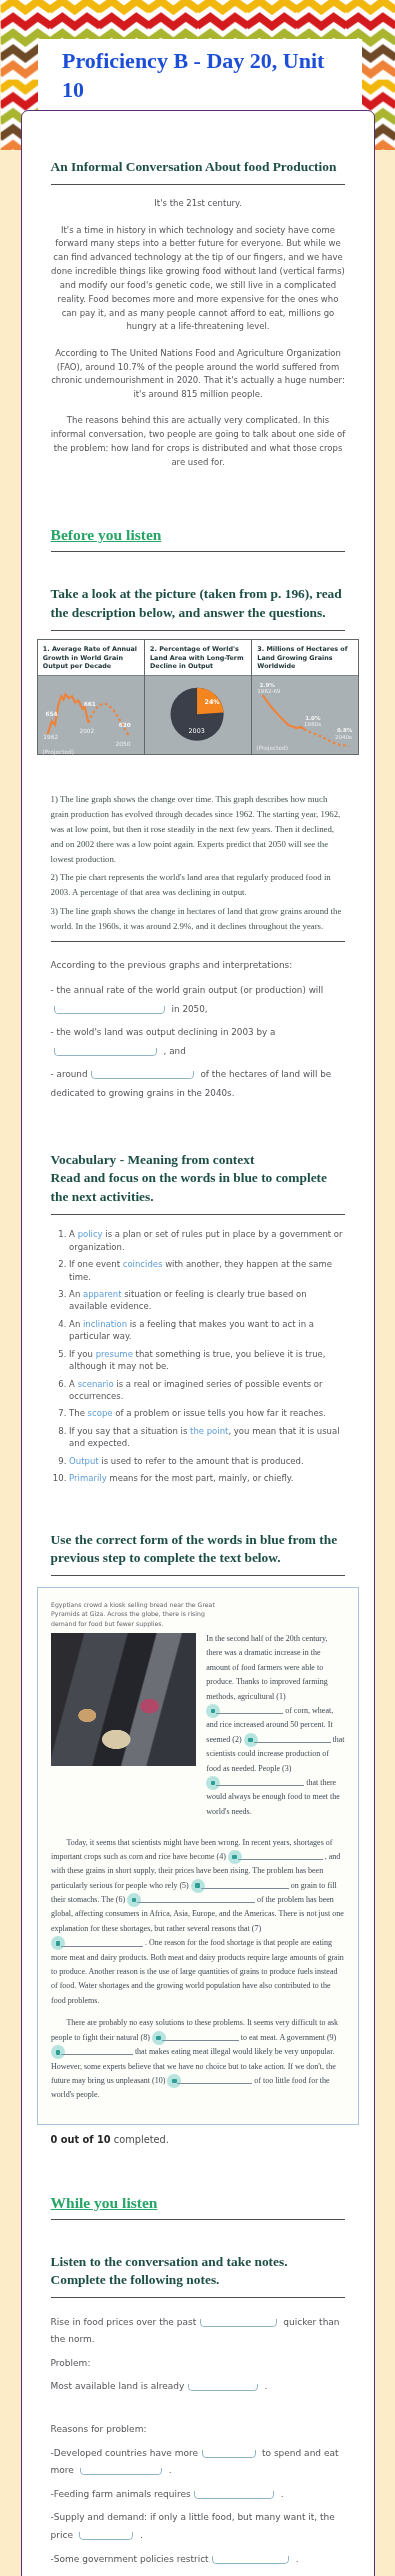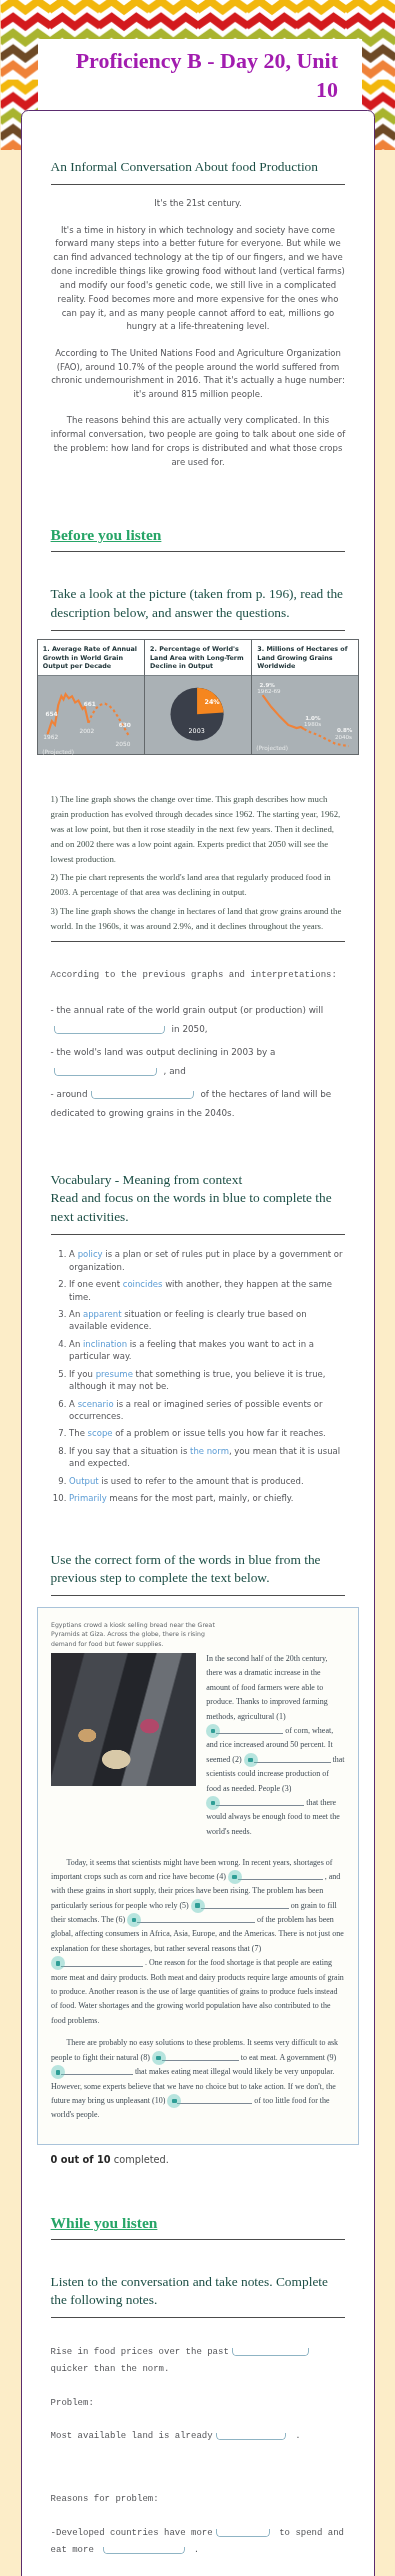--- a/index.html
+++ b/index.html
@@ -13,34 +13,34 @@
   
   .header { position:relative; height:150px; }
   .chevron-band { position:absolute; inset:0; }
   .title-card {
     position:absolute; left:38px; right:34px; top:39px;
     background:#ffffff; padding:7.2px 24px 15.5px;
   }
   .page-title {
     font-family:"Liberation Serif","DejaVu Serif",serif;
     font-weight:700; font-size:22px; line-height:1.32;
-    color:#a21caf; text-align:right;
+    color:#1d4ed8; text-align:left;
   }
 
   
   .content-card {
     position:relative; margin:-40px 20.6px 0;
     background:#ffffff; border:1.5px solid #5b2c6f; border-radius:7.2px;
     padding:47px 29px 27px;
   }
 
   .hr { border:none; border-top:0.5px solid #4c4c4c; margin:7.2px 0 0; }
   .h2 {
     font-family:"Liberation Serif","DejaVu Serif",serif;
-    color:#1d4f46; font-size:13.4px; line-height:1.4; font-weight:400;
+    color:#1d4f46; font-size:13.4px; line-height:1.4; font-weight:700;
   }
   .h2.center { text-align:left; }
   .green-link {
     font-family:"Liberation Serif","DejaVu Serif",serif;
     color:#27a567; font-size:15.5px; font-weight:700;
     text-decoration:underline; display:inline-block; cursor:pointer;
   }
   .para { font-size:8.5px; line-height:1.63; margin:12.4px 0;text-align:center; }
   .interp {
     font-family:"Liberation Serif","DejaVu Serif",serif;
@@ -48,21 +48,21 @@
   }
   .blue { color:#5d9dd5; }
 
   .blank {
     display:inline-block; height:7.7px;
     border-left:0.8px solid #8fb4c4; border-right:0.8px solid #8fb4c4;
     border-bottom:1px solid #8fb4c4; border-radius:0 0 4.6px 4.6px;
     vertical-align:-2.1px; margin:0 3.6px; cursor:text;
   }
   .fill-line { font-size:8.8px; line-height:2.15; margin:4.1px 0; }
-  .note-line { font-size:9px; line-height:1.95; margin:16px 0;font-family:Liberation Mono, monospace; }
+  .note-line { font-size:9px; line-height:1.95; margin:6px 0; }
   .note-gap { height:13.4px; }
 
   
   .panels {
     display:flex; margin:8.2px -14px 0;
     border:0.5px solid #63686b; background:#aab1b5;
   }
   .panel { flex:1; border-right:0.5px solid #63686b; display:flex; flex-direction:column; }
   .panel:last-child { border-right:none; }
   .panel-h {
@@ -143,21 +143,21 @@
   </div>
 </div>
 
 <div class="content-card">
 
   <div class="h2">An Informal Conversation About food Production</div>
   <hr class="hr">
   <div>
       <div class="para">It's the 21st century.</div>
       <div class="para">It's a time in history in which technology and society have come forward many steps into a better future for everyone. But while we can find advanced technology at the tip of our fingers, and we have done incredible things like growing food without land (vertical farms) and modify our food's genetic code, we still live in a complicated reality. Food becomes more and more expensive for the ones who can pay it, and as many people cannot afford to eat, millions go hungry at a life-threatening level.</div>
-      <div class="para">According to The United Nations Food and Agriculture Organization (FAO), around 10.7% of the people around the world suffered from chronic undernourishment in 2016. That it's actually a huge number: it's around 815 million people.</div>
+      <div class="para">According to The United Nations Food and Agriculture Organization (FAO), around 10.7% of the people around the world suffered from chronic undernourishment in 2020. That it's actually a huge number: it's around 815 million people.</div>
       <div class="para">The reasons behind this are actually very complicated. In this informal conversation, two people are going to talk about one side of the problem: how land for crops is distributed and what those crops are used for.</div>
     </div>
 
   <div class="sp-85"></div>
   <div><span class="green-link">Before you listen</span></div>
   <hr class="hr">
 
   <div class="sp-65"></div>
   <div class="h2 center">Take a look at the picture (taken from p. 196), read the description below, and answer the questions.</div>
   <hr class="hr">
@@ -230,21 +230,21 @@
   </div>
   <hr class="hr">
   <ol class="vocab">
       <li>A <span class="blue">policy</span> is a plan or set of rules put in place by a government or organization.</li>
       <li>If one event <span class="blue">coincides</span> with another, they happen at the same time.</li>
       <li>An <span class="blue">apparent</span> situation or feeling is clearly true based on available evidence.</li>
       <li>An <span class="blue">inclination</span> is a feeling that makes you want to act in a particular way.</li>
       <li>If you <span class="blue">presume</span> that something is true, you believe it is true, although it may not be.</li>
       <li>A <span class="blue">scenario</span> is a real or imagined series of possible events or occurrences.</li>
       <li>The <span class="blue">scope</span> of a problem or issue tells you how far it reaches.</li>
-      <li>If you say that a situation is <span class="blue">the norm</span>, you mean that it is usual and expected.</li>
+      <li>If you say that a situation is <span class="blue">the point</span>, you mean that it is usual and expected.</li>
       <li><span class="blue">Output</span> is used to refer to the amount that is produced.</li>
       <li><span class="blue">Primarily</span> means for the most part, mainly, or chiefly.</li>
     </ol>
 
   <div class="sp-80"></div>
   <div class="h2">Use the correct form of the words in blue from the previous step to complete the text below.</div>
   <hr class="hr">
 
   <div class="scan">
     <div class="scan-caption">Egyptians crowd a kiosk selling bread near the Great Pyramids at Giza. Across the globe, there is rising demand for food but fewer supplies.</div>

